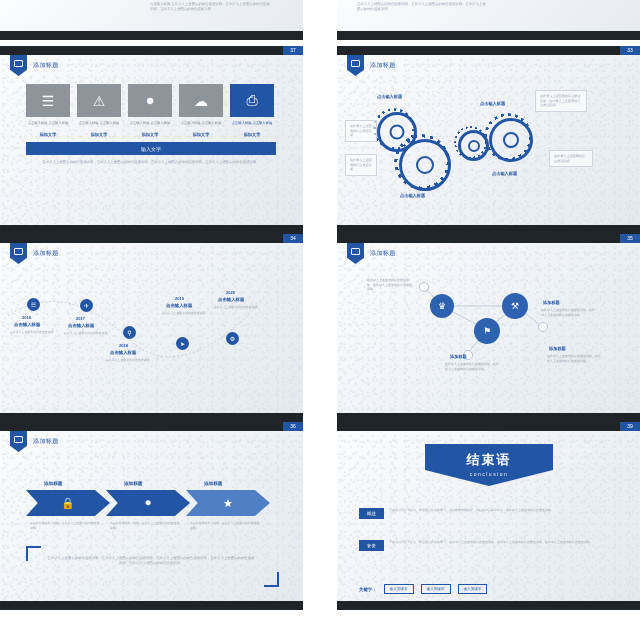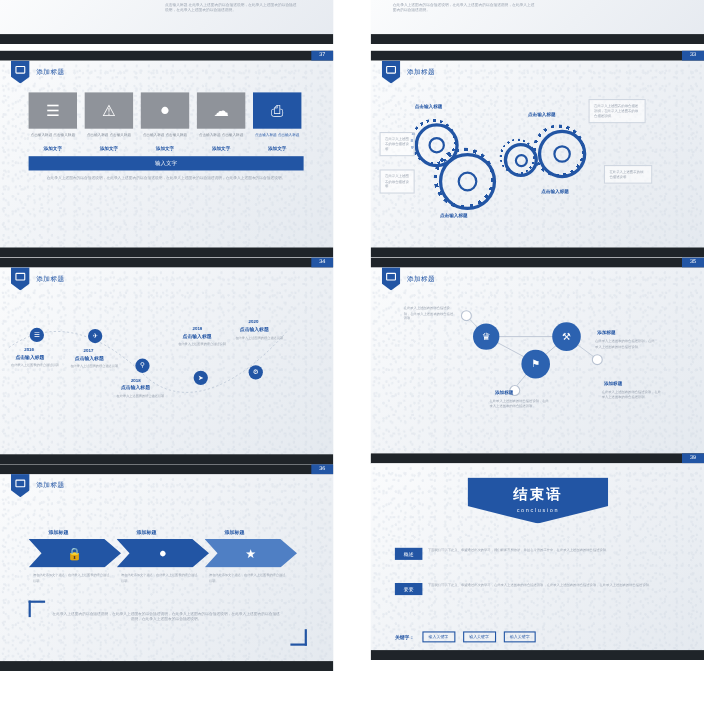--- a/index.html
+++ b/index.html
@@ -378,21 +378,21 @@
     <div class="s5-t" style="left:110px;top:99px;">请在此处添加文字描述，在此录入上述图表的综合描述说明。</div>
     <div class="s5-t" style="left:190px;top:99px;">请在此处添加文字描述，在此录入上述图表的综合描述说明。</div>
 
     <div class="corner" style="left:26px;top:124px;border-right:none;border-bottom:none;"></div>
     <div class="corner" style="left:264px;top:150px;border-left:none;border-top:none;"></div>
     <div class="tiny" style="position:absolute;left:46px;top:134px;width:210px;text-align:center;">在此录入上述图表的综合描述说明，在此录入上述图表的综合描述说明，在此录入上述图表的综合描述说明，在此录入上述图表的综合描述说明，在此录入上述图表的综合描述说明。</div>
 
     <div class="botbar"></div>
   </div>
 
-  <div class="slide" style="left:337px;top:412px;">
+  <div class="slide" style="left:337px;top:422px;">
     <div class="worldmap"></div>
     <div class="topbar">
       <div class="pagenum">39</div>
     </div>
 
     <div class="end-banner">
       <div class="end-cn">结束语</div>
       <div class="end-en">conclusion</div>
     </div>
 

